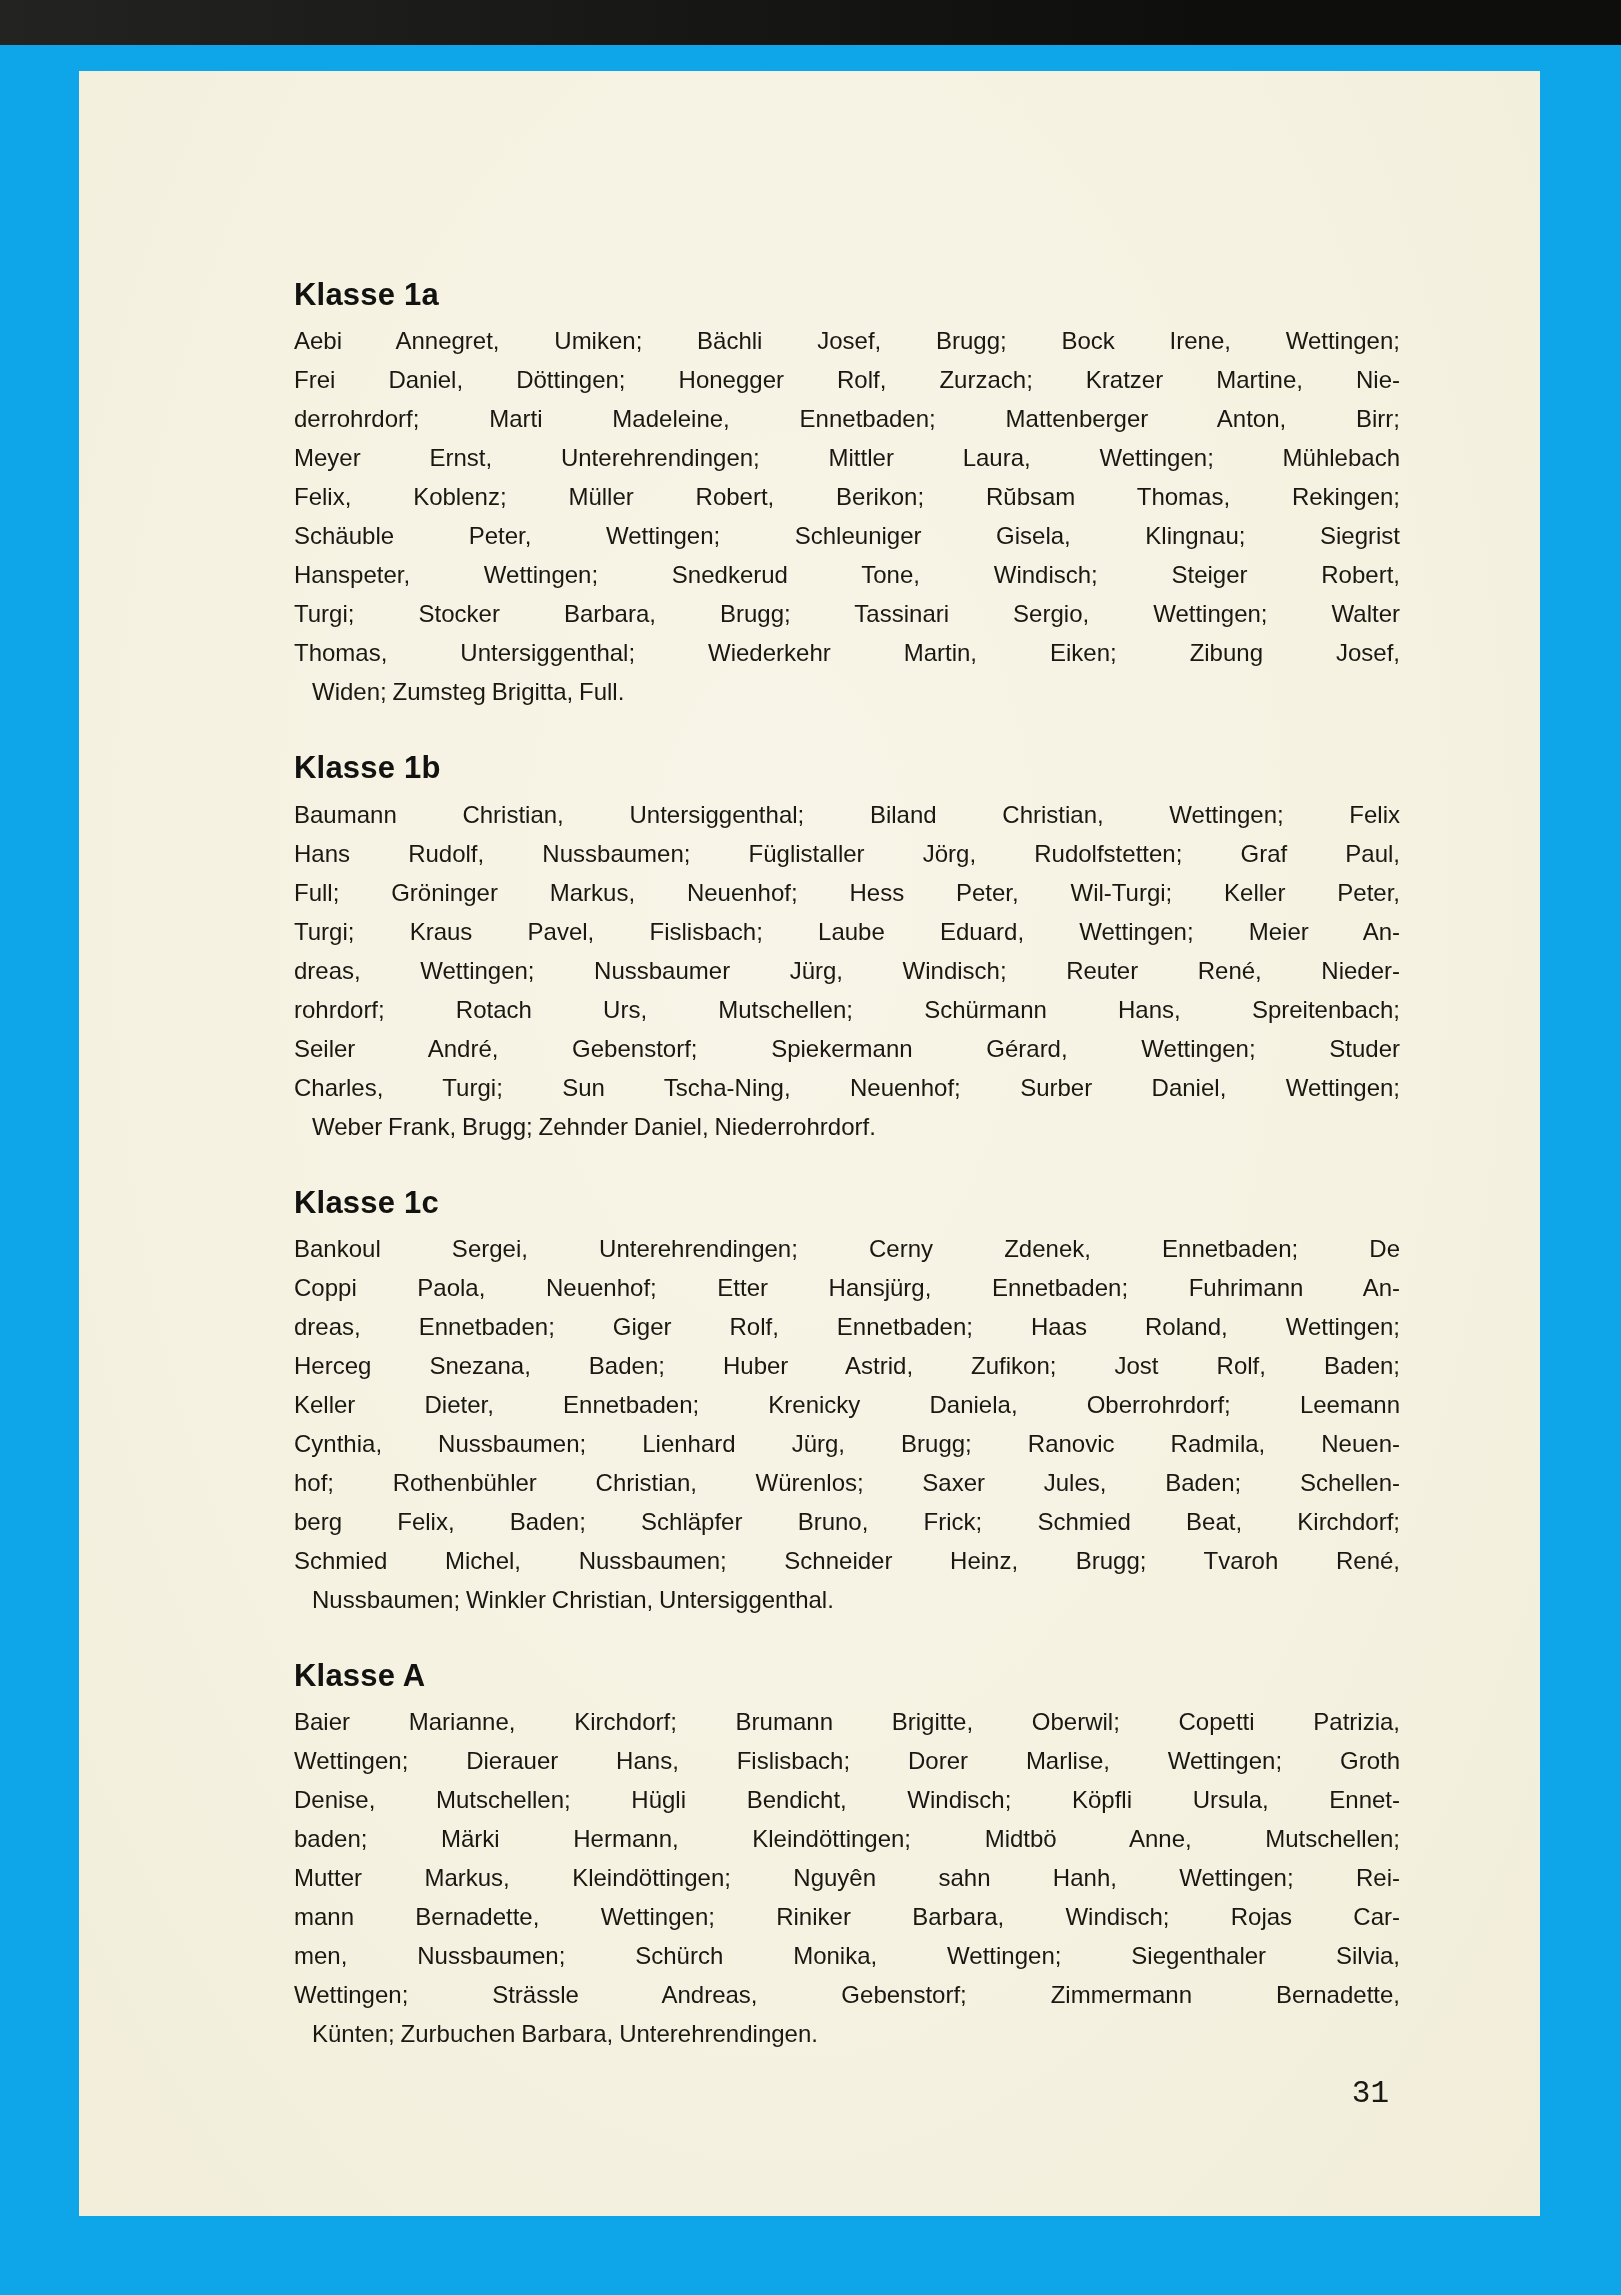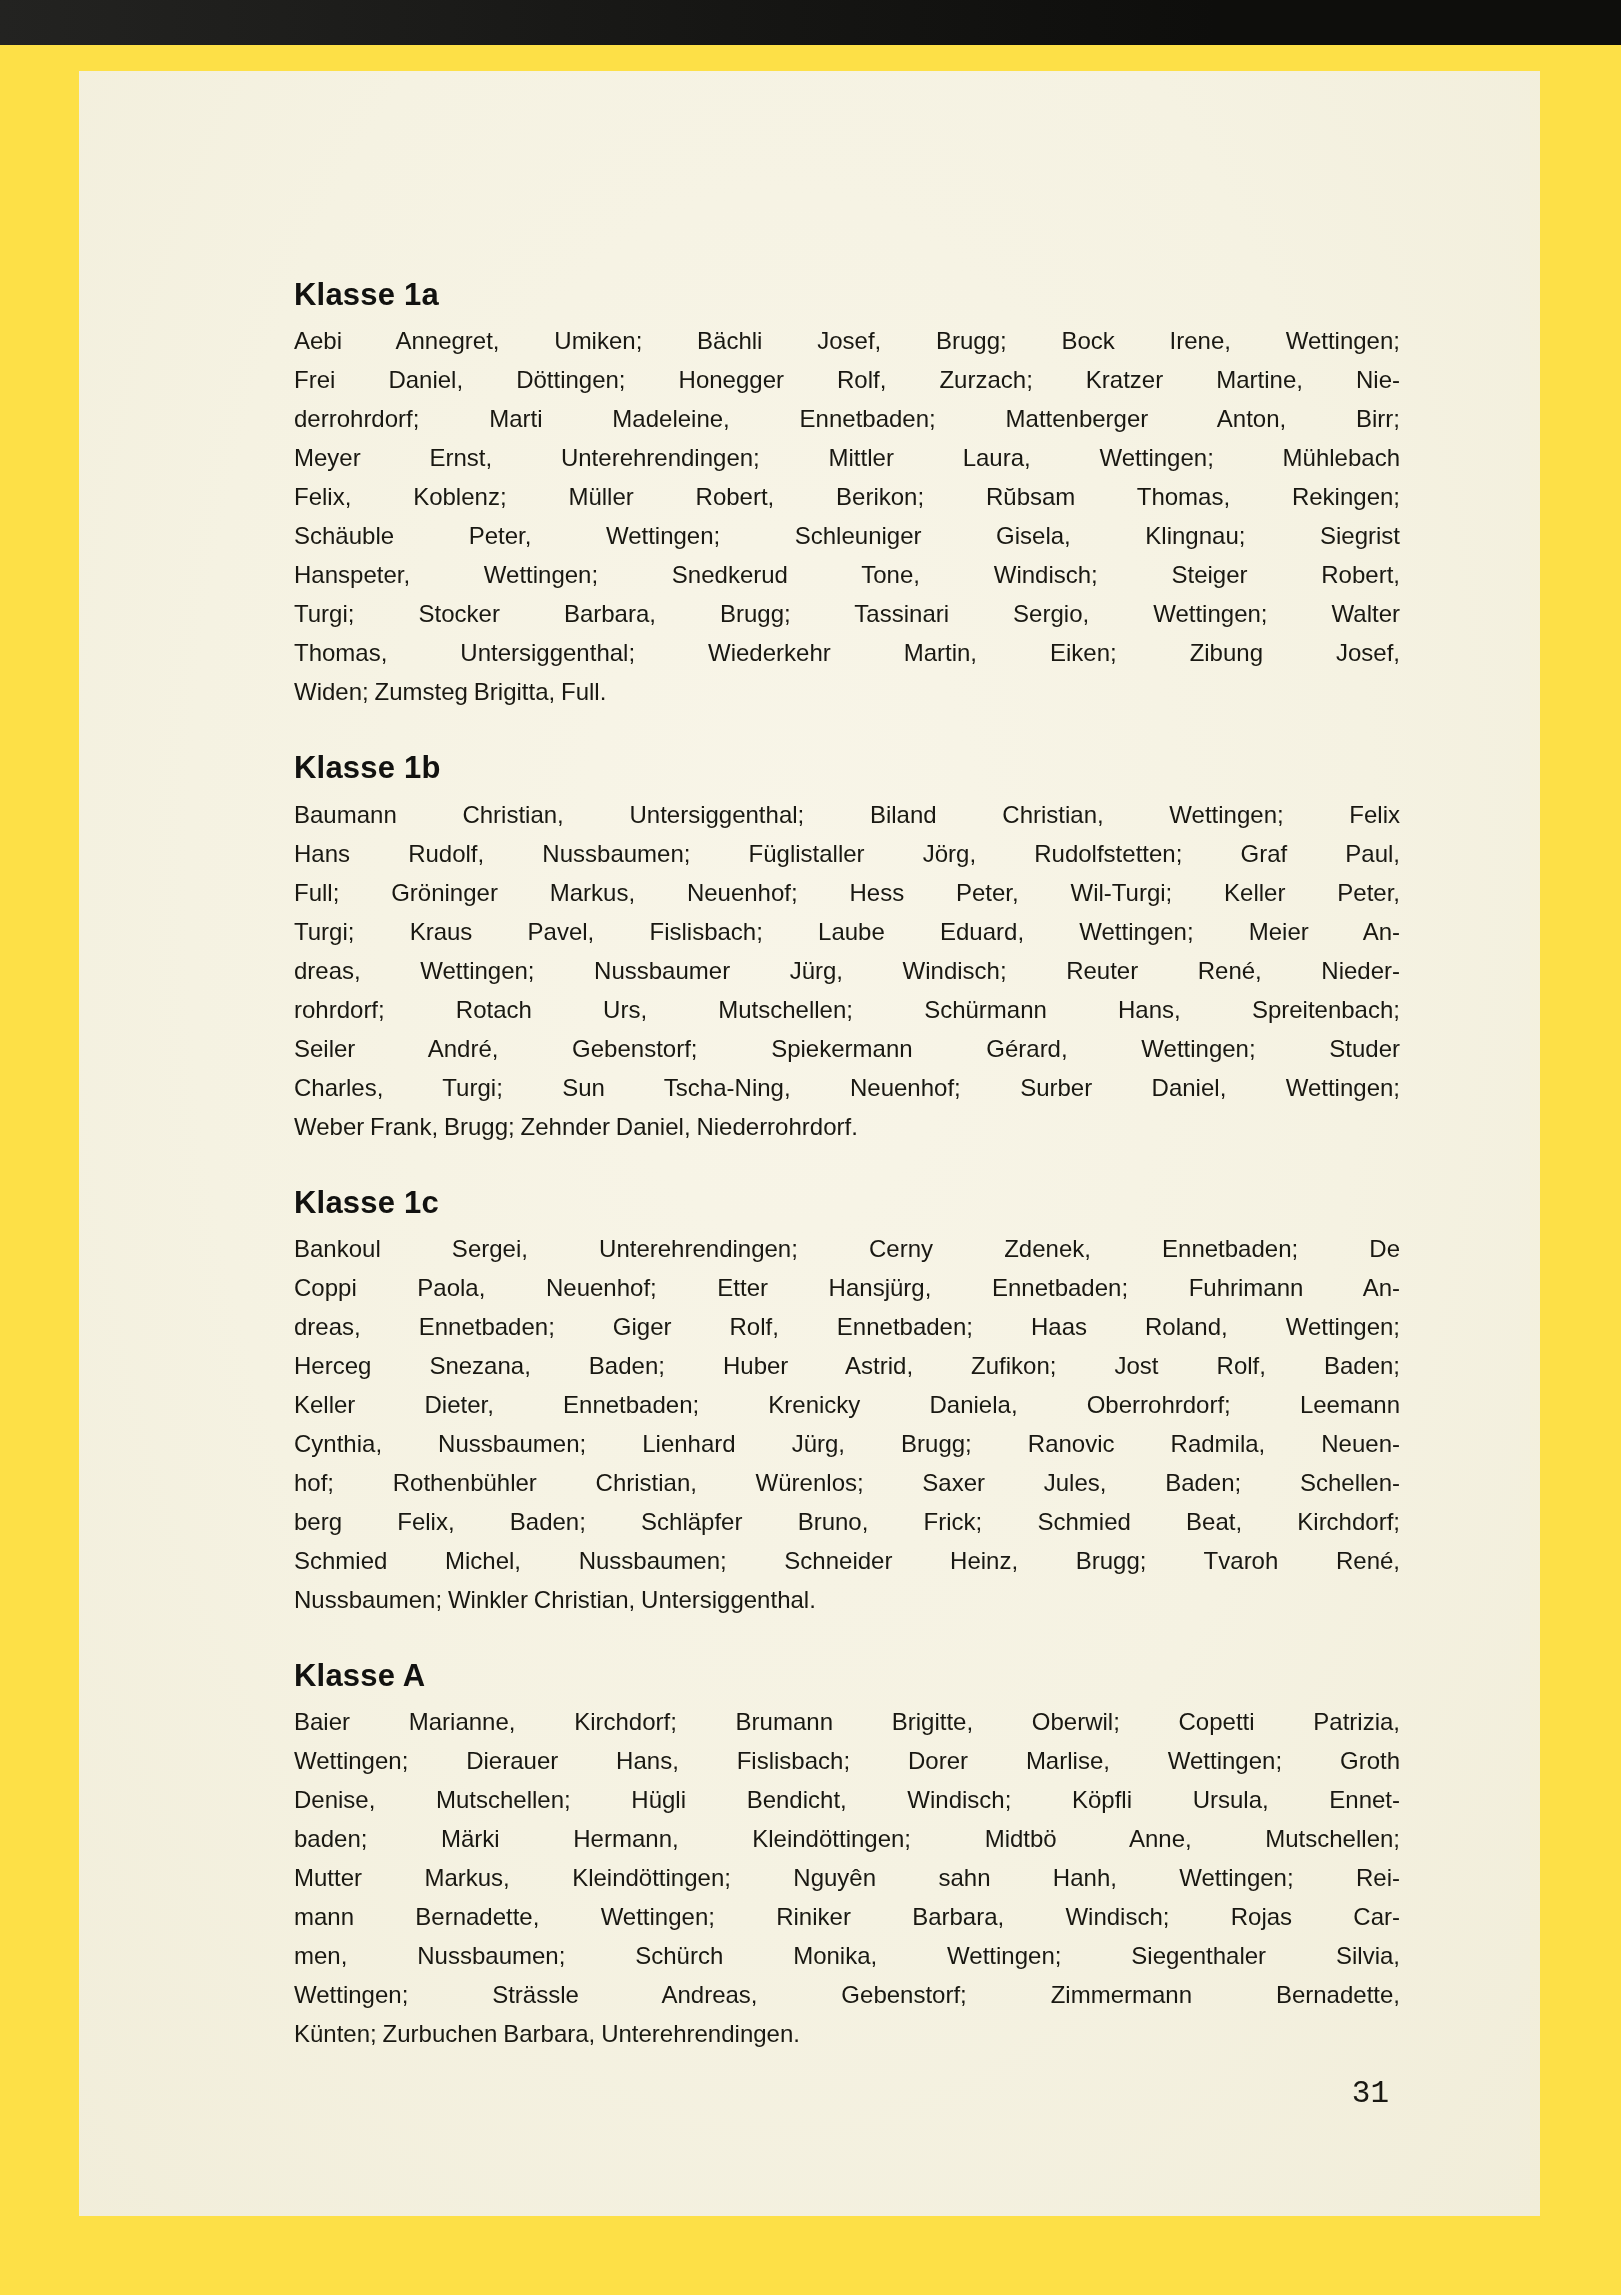--- a/index.html
+++ b/index.html
@@ -10,21 +10,21 @@
     width: 1621px;
     height: 2295px;
     background: #0b0b09;
     font-family: "Liberation Sans", sans-serif;
     overflow: hidden;
   }
   .stage {
     position: relative;
     width: 1621px;
     height: 2295px;
-    background: #fde047;
+    background: #0ea5e9;
     overflow: hidden;
   }
   
   .stage::before {
     content: "";
     position: absolute;
     top: 0; left: 0; right: 0;
     height: 45px;
     background: linear-gradient(90deg, #232321 0%, #161614 45%, #0e0e0c 75%);
   }
@@ -59,20 +59,21 @@
     line-height: 39px;
     word-spacing: -0.8px;
   }
   .klasse-body .line {
     text-align: justify;
     text-align-last: justify;
     hyphens: none;
   }
   .klasse-body .line.last {
     text-align-last: left;
+    margin-left: 18px;
   }
   .pagenum {
     position: absolute;
     top: 2005px;
     right: 151px;
     font-size: 31px;
     line-height: 36px;
     color: #191812;
     font-family: Liberation Mono, monospace;
   }

